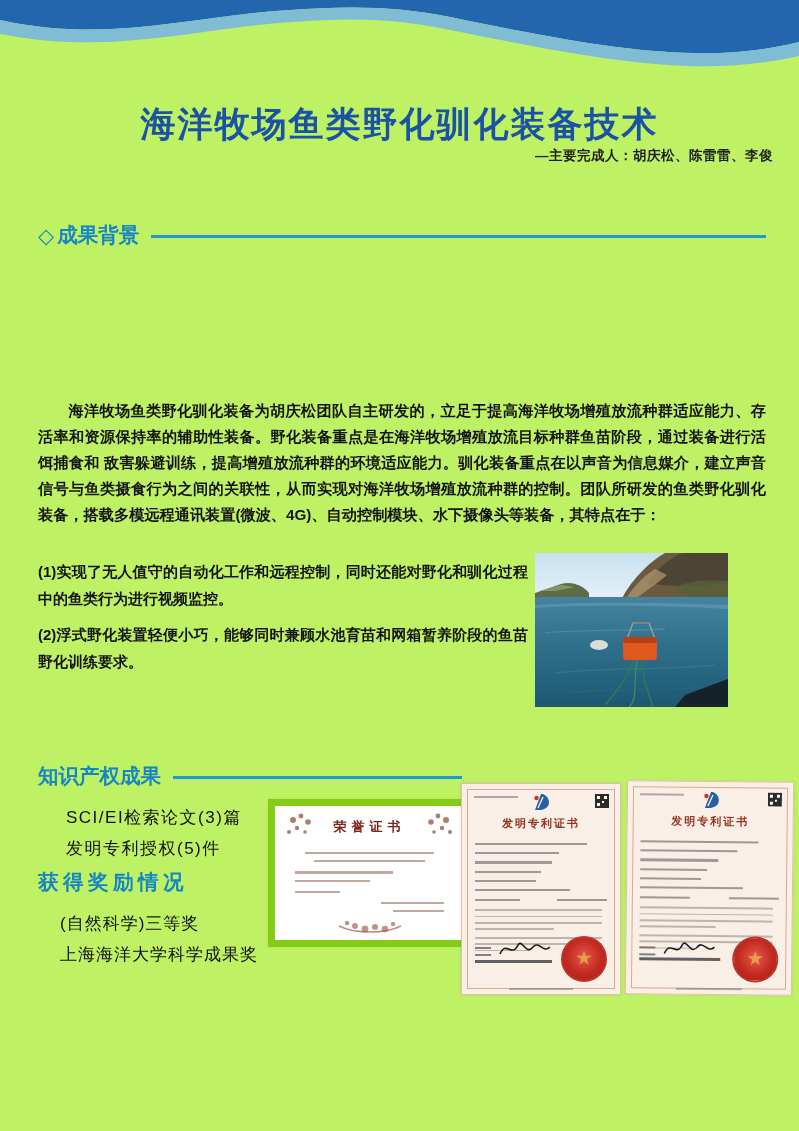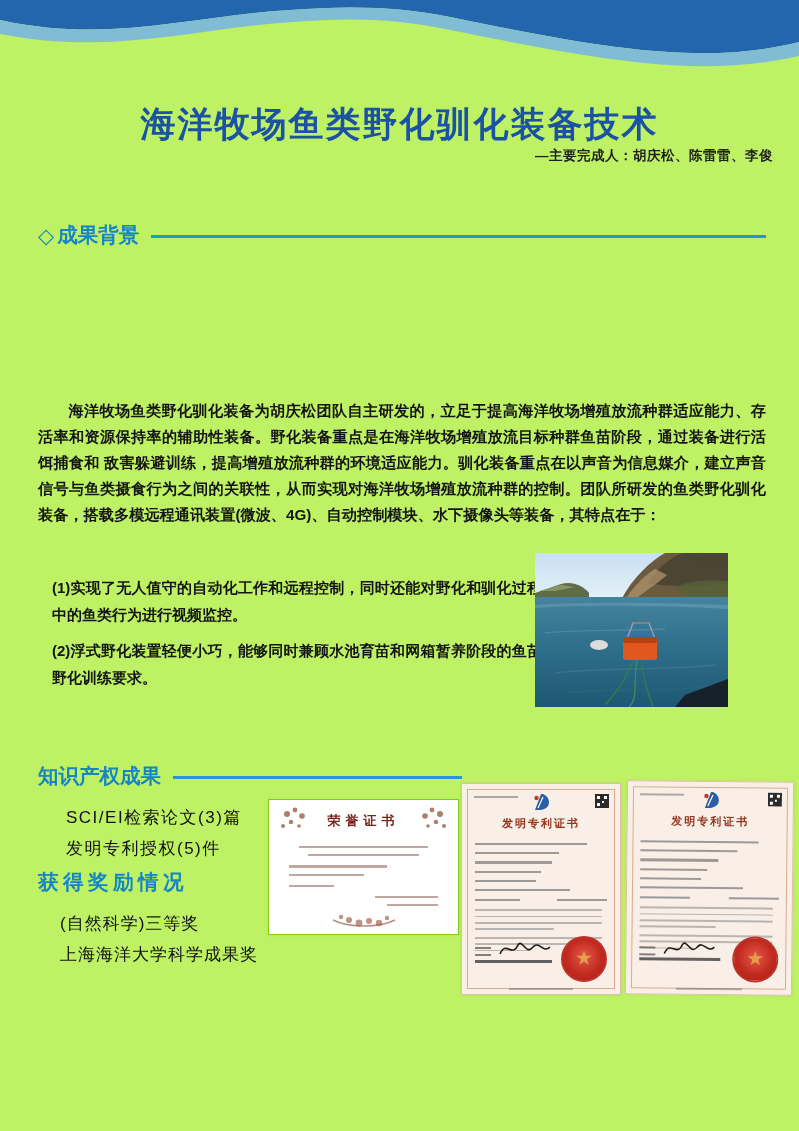--- a/index.html
+++ b/index.html
@@ -24,41 +24,41 @@
   .diamond{font-size:21px;line-height:1;margin-right:3px;color:#1585c5;}
   .sec-title{font-size:20.5px;font-weight:bold;white-space:nowrap;}
   .sec-title.spread{letter-spacing:0.48em;}
   .sec-title.spread-sm{letter-spacing:0.22em;}
   .rule{flex:1;height:2.5px;background:#2397d0;margin-left:12px;margin-top:3px;}
   .body-par{
     margin:7px 0 0 0;font-size:15.2px;line-height:25.8px;text-align:justify;
     text-indent:2em;color:#141414;font-weight:600;
   }
   .sec-sys .body-par{line-height:26px;}
-  .features{position:absolute;left:52px;top:558px;width:490px;margin-top:16px;}
+  .features{position:absolute;left:38px;top:558px;width:490px;}
   .feature{
     margin:0 0 9px 0;font-size:15px;line-height:27px;text-align:justify;
     color:#141414;font-weight:600;
   }
   
   .photo{position:absolute;left:535px;top:553px;width:193px;height:154px;}
   .photo svg{display:block;}
   
   .sec-ip{top:762px;width:424px;}
   .sec-awards{top:868px;width:424px;}
   .plain-items{margin-top:12px;}
   .plain-item{
     font-size:17px;line-height:31px;letter-spacing:1.5px;color:#101010;
     font-weight:400;padding-left:28px;
   }
   .sec-awards .plain-item{padding-left:22px;letter-spacing:1px;}
   
   .cert-honor{
     position:absolute;left:268px;top:799px;width:189px;height:134px;
-    background:#ffffff;border:1px solid #84cc16;box-shadow:0 0 3px rgba(0,0,0,.08);
+    background:#ffffff;border:7px solid #84cc16;box-shadow:0 0 3px rgba(0,0,0,.08);
   }
   .hc-title{
     position:absolute;top:12px;left:0;width:100%;text-align:center;
     font-size:13px;font-weight:bold;color:#7c241b;letter-spacing:5px;
   }
   .hc-deco{position:absolute;top:0;left:0;width:100%;height:100%;}
   .hc-lines{position:absolute;top:40px;left:20px;right:20px;}
   .hl{height:2.2px;background:rgba(141,94,80,.55);margin-top:6px;}
   .hl.c{margin-left:auto;margin-right:auto;}
   .hl.r{margin-left:auto;}

